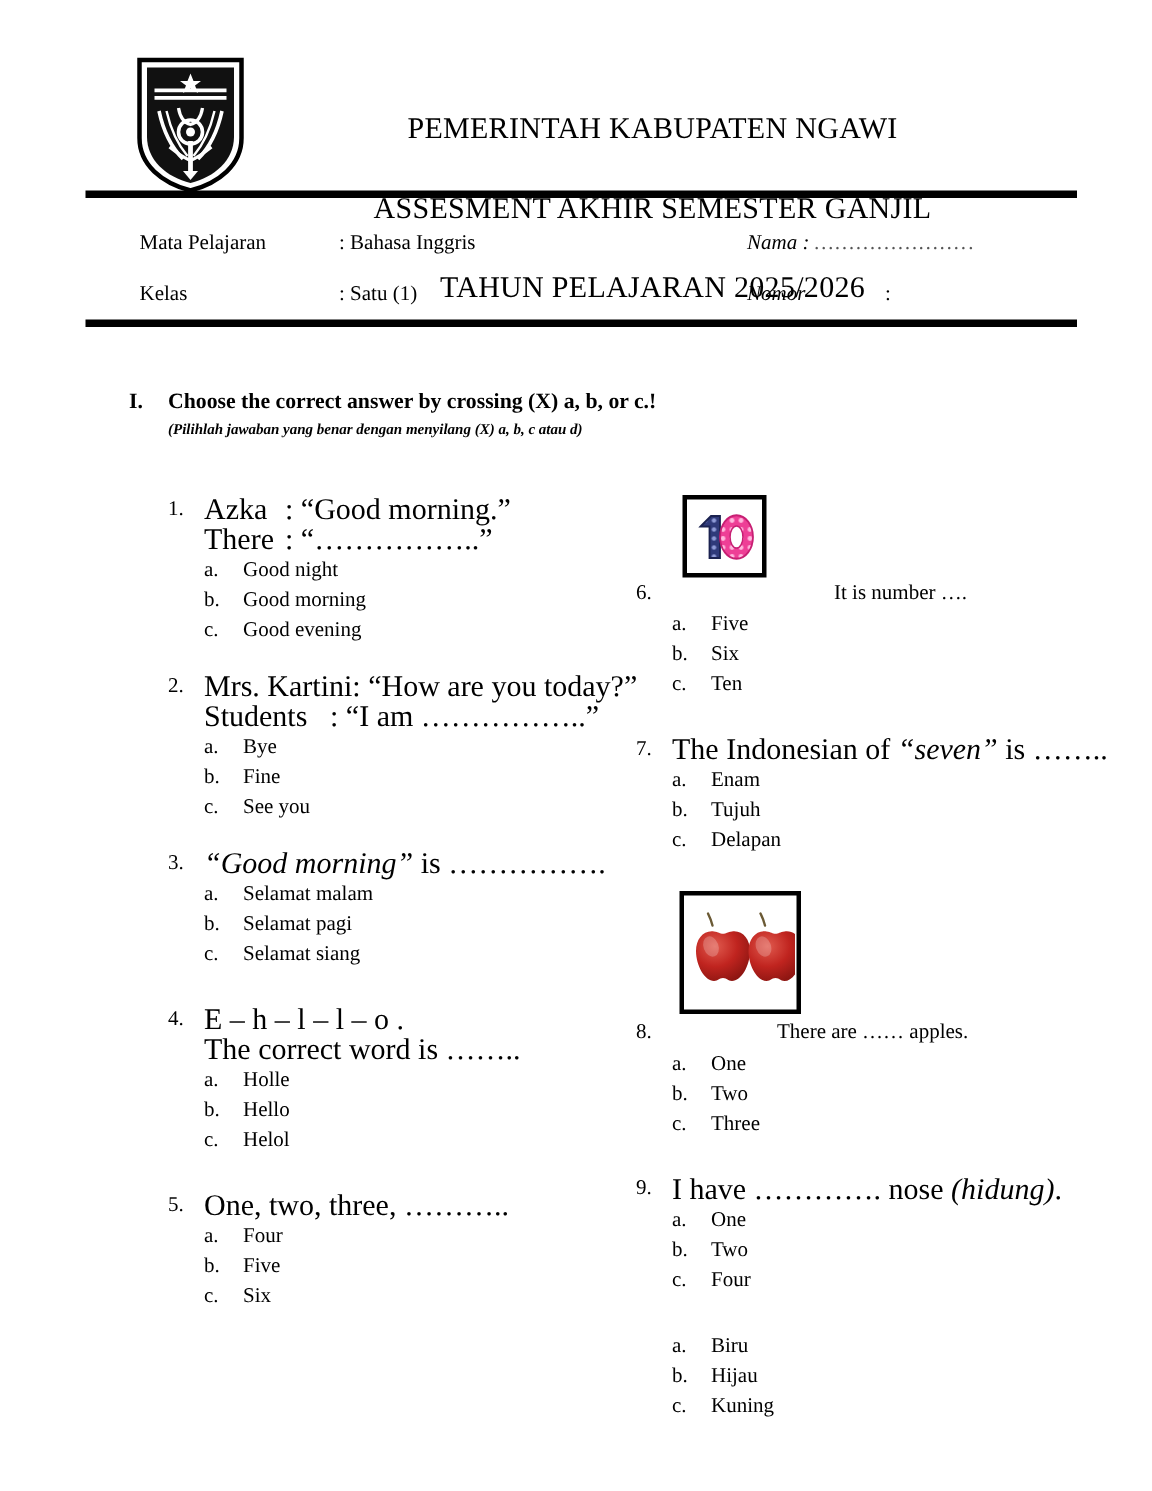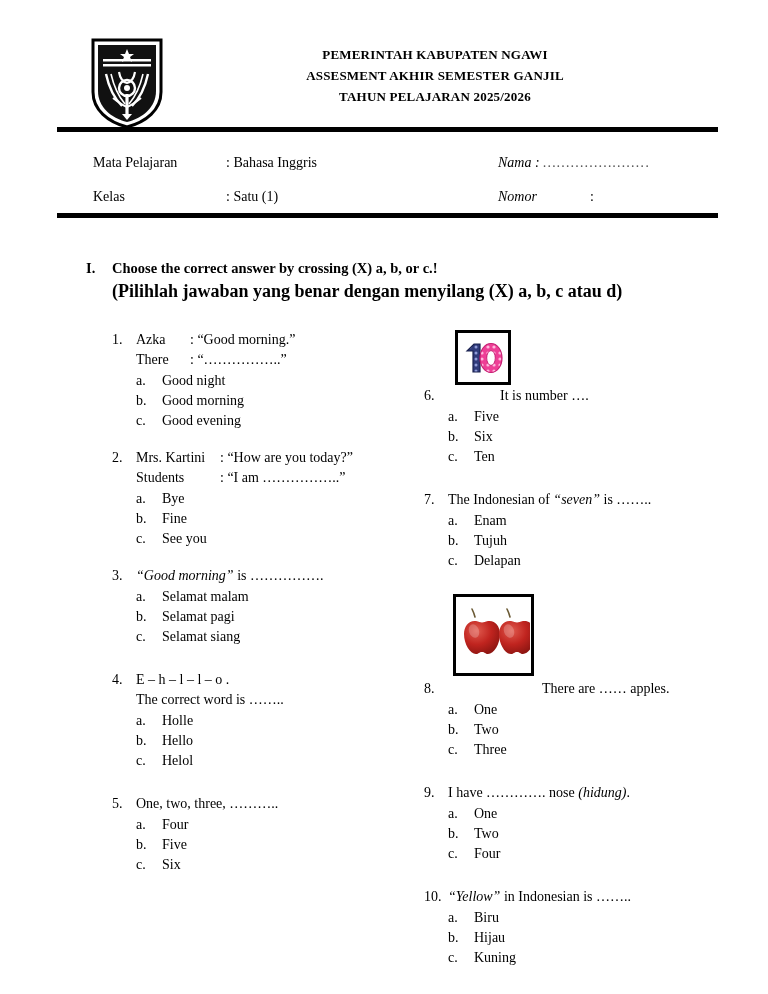--- a/index.html
+++ b/index.html
@@ -34,25 +34,26 @@
   .logo-svg { display: block; }
 
   .header-titles {
     position: absolute;
     left: 175px;
     top: 10px;
     width: 520px;
     text-align: center;
   }
   .header-titles div {
-    font-weight: bold;
-    font-size: 13px;
+    font-weight: normal;
+    font-size: 20px;
     letter-spacing: 0.2px;
     line-height: 21px;
     white-space: nowrap;
+    margin-top: 32px;
   }
 
   .rule-thick {
     position: absolute;
     left: 57px;
     width: 661px;
     height: 5px;
     background: #000000;
   }
   .rule-1 { top: 127px; }
@@ -109,23 +110,24 @@
   .instr-num {
     width: 26px;
     font-weight: bold;
     flex: 0 0 26px;
   }
   .instr-en {
     font-weight: bold;
   }
   .instr-id {
     font-weight: bold;
+    font-style: italic;
     margin-left: 26px;
     margin-top: 4px;
-    font-size: 18px;
+    font-size: 10px;
   }
 
   
   .col {
     position: absolute;
     top: 330px;
   }
   .col-left { left: 112px; width: 300px; }
   .col-right { left: 424px; width: 300px; }
 
@@ -139,21 +141,21 @@
     font-size: 14px;
     line-height: 20px;
   }
   .q-num {
     flex: 0 0 24px;
     width: 24px;
   }
   .q-body { flex: 1; }
   .q-line {
     white-space: nowrap;
-    font-size: 14px;
+    font-size: 20px;
     line-height: 20px;
   }
   .speaker {
     display: inline-block;
   }
   .sp-w1 { min-width: 54px; }
   .sp-w2 { min-width: 84px; }
   .dots {
     letter-spacing: 1.5px;
     color: #555;
@@ -206,21 +208,21 @@
     justify-content: center;
   }
   .q6-row {
     display: flex;
     align-items: flex-start;
     font-size: 14px;
     line-height: 20px;
     margin-top: -6px;
   }
   .q6-num { flex: 0 0 24px; width: 24px; }
-  .q6-text { margin-left: 52px; }
+  .q6-text { margin-left: 108px; }
 
   
   .wrap-apple {
     position: relative;
     height: 78px;
   }
   .box-apple {
     position: absolute;
     left: 29px;
     top: 0px;
@@ -236,21 +238,21 @@
     gap: 1px;
   }
   .q8-row {
     display: flex;
     align-items: flex-start;
     font-size: 14px;
     line-height: 20px;
     margin-top: 7px;
   }
   .q8-num { flex: 0 0 24px; width: 24px; }
-  .q8-text { margin-left: 94px; }
+  .q8-text { margin-left: 70px; }
 
   .spacer-sm { height: 6px; }
 </style>
 </head>
 <body>
 
 <div class="header">
 
   <div class="logo-wrap">
     <svg class="logo-svg" width="76" height="94" viewBox="0 0 76 94" xmlns="http://www.w3.org/2000/svg">
@@ -598,28 +600,20 @@
       <div class="opt">
         <span class="opt-letter">c.</span>
         <span class="opt-text">Four</span>
       </div>
     </div>
   </div>
 
   <div class="spacer-sm"></div>
 
   <div class="q">
-    <div class="q-head">
-      <span class="q-num">10.</span>
-      <span class="q-body">
-        <div class="q-line">
-          <span class="it">“Yellow”</span><span> in Indonesian is ……..</span>
-        </div>
-      </span>
-    </div>
     <div class="opts">
       <div class="opt">
         <span class="opt-letter">a.</span>
         <span class="opt-text">Biru</span>
       </div>
       <div class="opt">
         <span class="opt-letter">b.</span>
         <span class="opt-text">Hijau</span>
       </div>
       <div class="opt">

